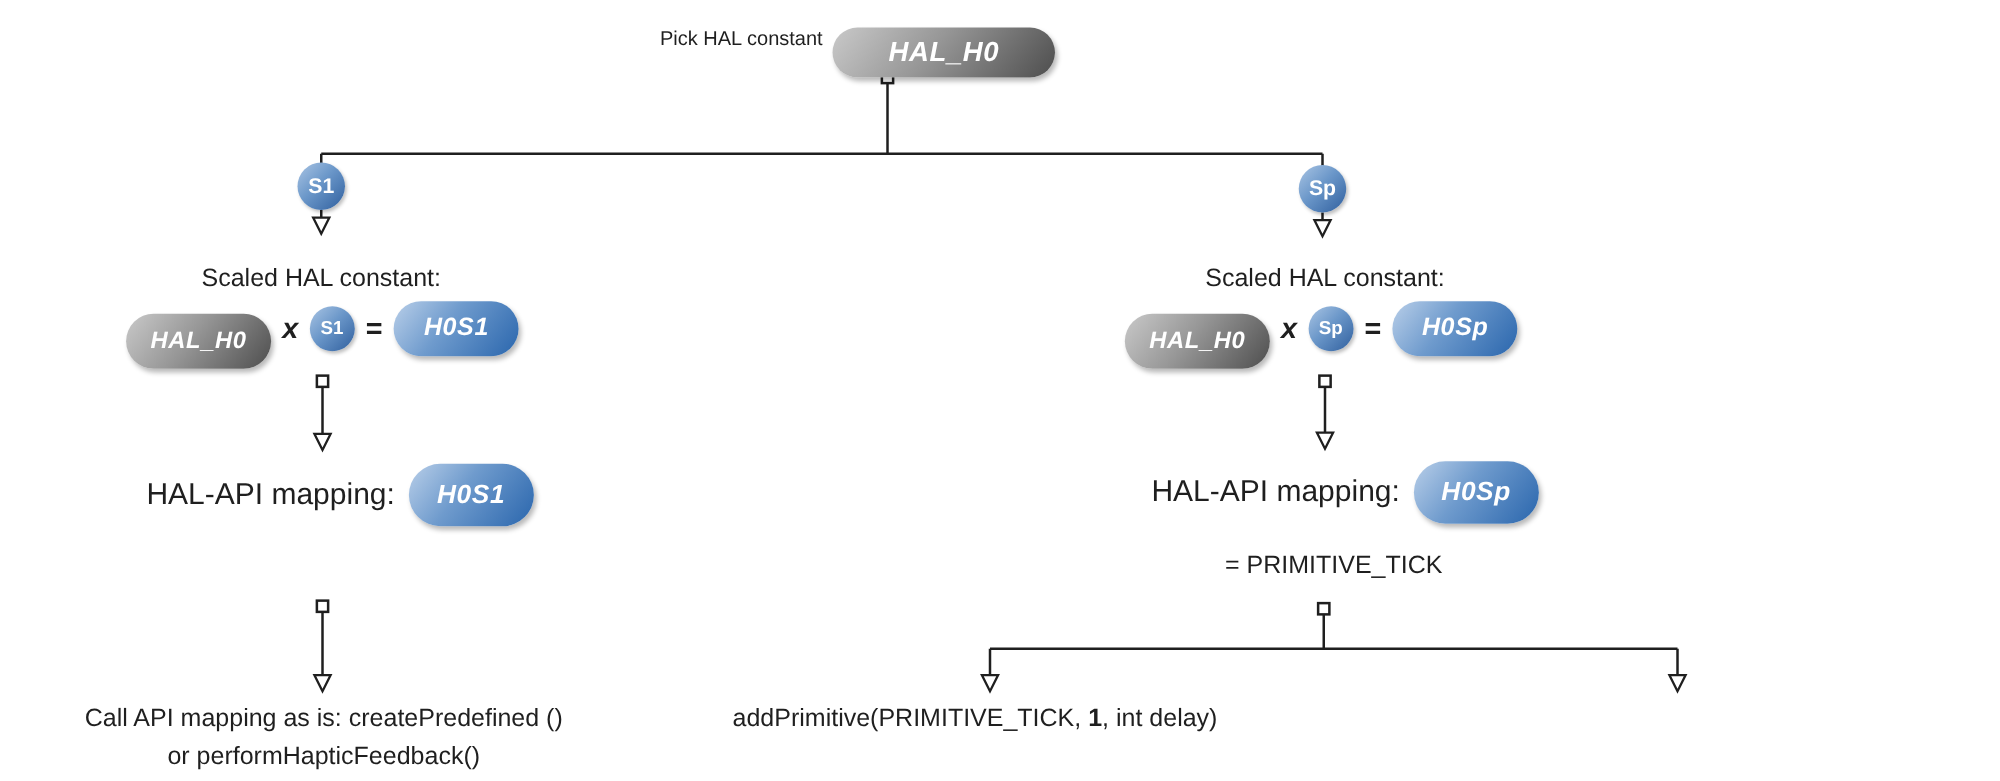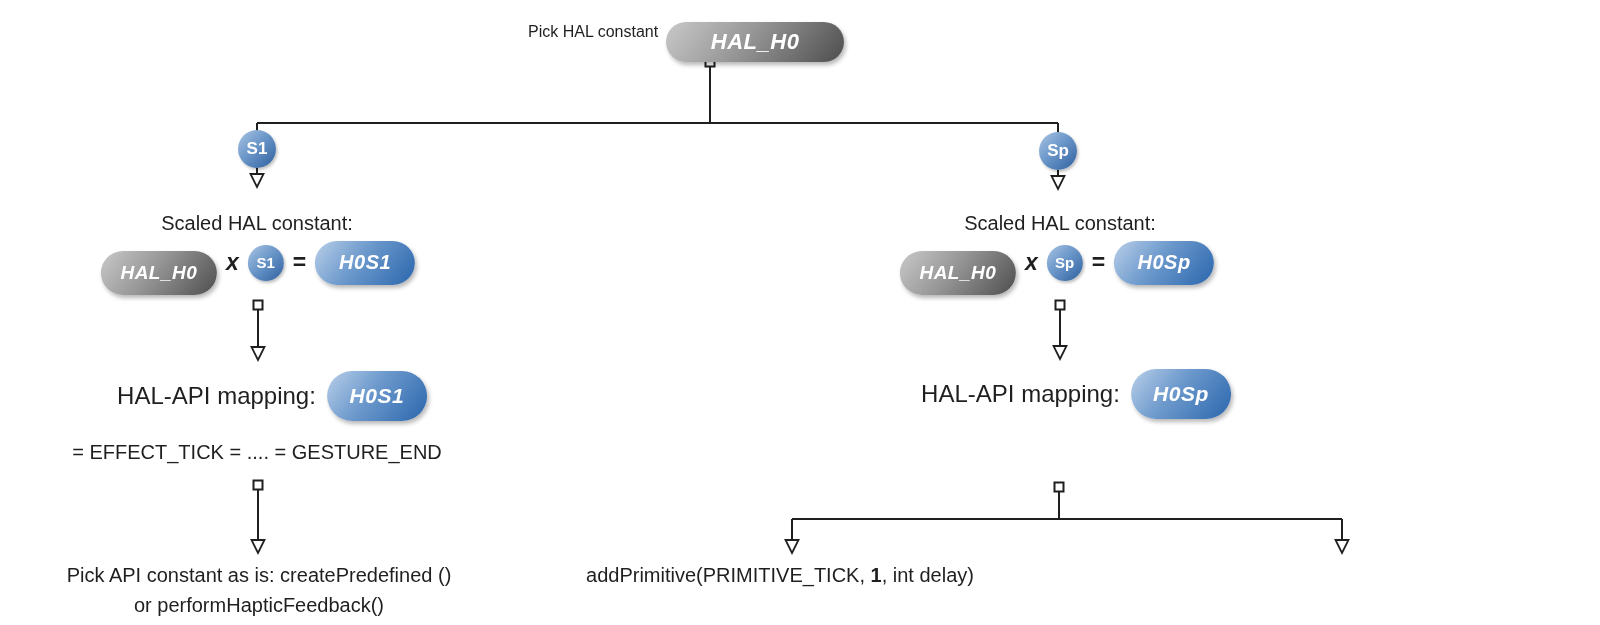--- a/index.html
+++ b/index.html
@@ -105,42 +105,42 @@
     <span class="circle eq-circle">S1</span>
     <span class="eq-op">=</span>
     <span class="pill pill-blue eq-pill-res">H0S1</span>
   </div>
 
   <div class="row" style="left:272px;top:371px;height:50px;">
     <span style="font-size:24px;">HAL-API mapping:</span>
     <span class="pill pill-blue map-pill">H0S1</span>
   </div>
 
-  <div class="txt center" style="left:257px;top:437px;">= EFFECT_TICK = .... = GESTURE_END</div>
 
   <div class="txt center" style="left:259px;top:560px;">
-    <div>Pick API constant as is: createPredefined ()</div>
+    <div>Call API mapping as is: createPredefined ()</div>
     <div>or performHapticFeedback()</div>
   </div>
 
   <div class="txt center" style="left:1060px;top:208px;">Scaled HAL constant:</div>
 
   <div class="row" style="left:1057px;top:240px;height:45px;">
     <span class="pill pill-gray eq-pill-hal">HAL_H0</span>
     <span class="eq-op times">x</span>
     <span class="circle eq-circle">Sp</span>
     <span class="eq-op">=</span>
     <span class="pill pill-blue eq-pill-res">H0Sp</span>
   </div>
 
   <div class="row" style="left:1076px;top:369px;height:50px;">
     <span style="font-size:24px;">HAL-API mapping:</span>
     <span class="pill pill-blue map-pill">H0Sp</span>
   </div>
 
+  <div class="txt center" style="left:1067px;top:437px;">= PRIMITIVE_TICK</div>
 
   <div class="txt center" style="left:780px;top:560px;">
     <div>
       <span>addPrimitive(PRIMITIVE_TICK, </span><span class="b">1</span><span>, int delay)</span>
     </div>
   </div>
 
 
 </div>
 

